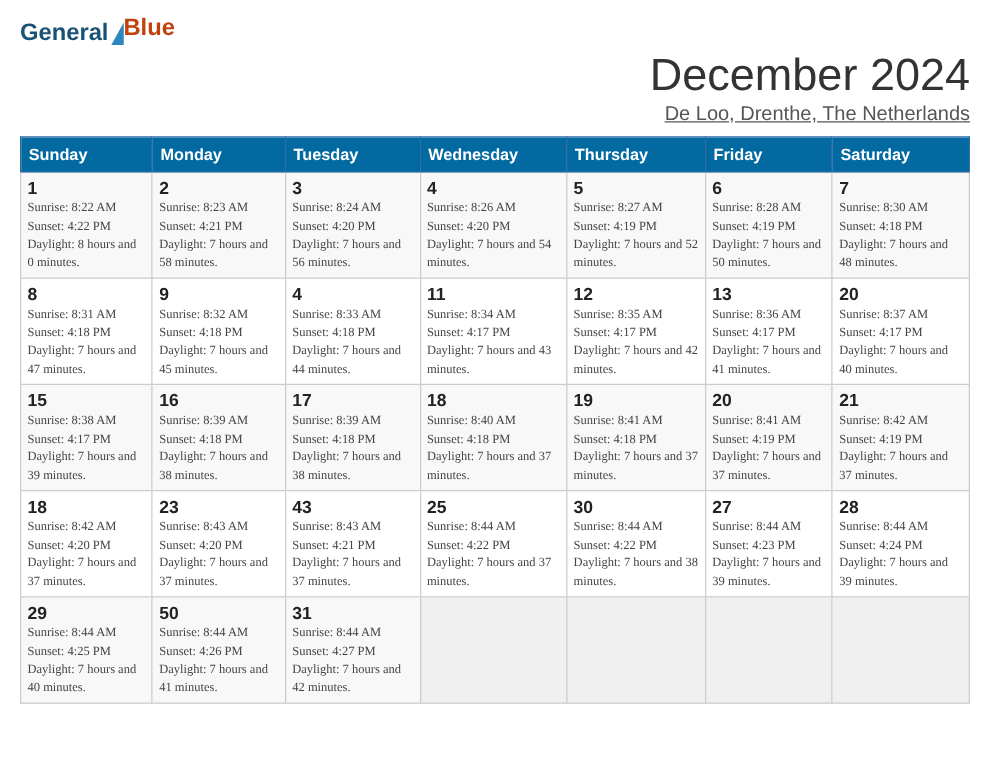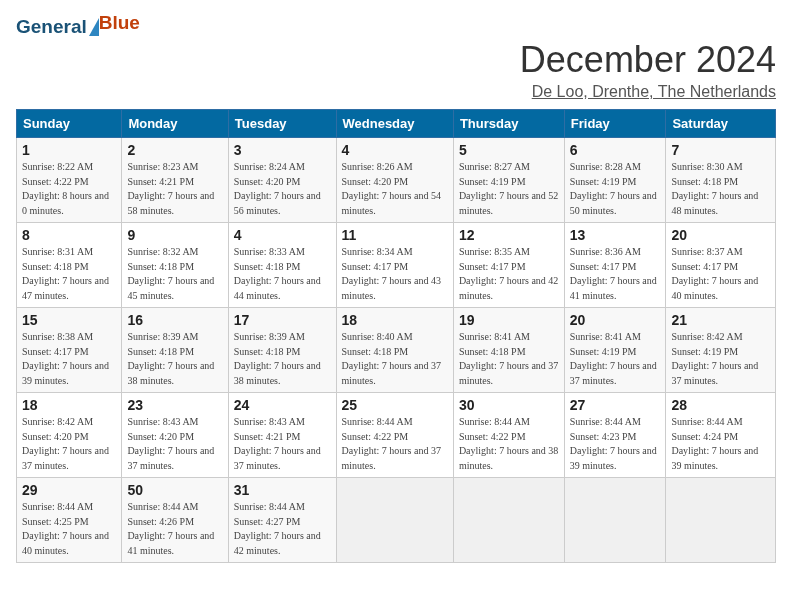--- a/index.html
+++ b/index.html
@@ -195,21 +195,21 @@
       <tr>
         <td>
           <span class="day-num">18</span>
           <div class="day-info">Sunrise: 8:42 AM<br>Sunset: 4:20 PM<br>Daylight: 7 hours and 37 minutes.</div>
         </td>
         <td>
           <span class="day-num">23</span>
           <div class="day-info">Sunrise: 8:43 AM<br>Sunset: 4:20 PM<br>Daylight: 7 hours and 37 minutes.</div>
         </td>
         <td>
-          <span class="day-num">24</span>
+          <span class="day-num">43</span>
           <div class="day-info">Sunrise: 8:43 AM<br>Sunset: 4:21 PM<br>Daylight: 7 hours and 37 minutes.</div>
         </td>
         <td>
           <span class="day-num">25</span>
           <div class="day-info">Sunrise: 8:44 AM<br>Sunset: 4:22 PM<br>Daylight: 7 hours and 37 minutes.</div>
         </td>
         <td>
           <span class="day-num">30</span>
           <div class="day-info">Sunrise: 8:44 AM<br>Sunset: 4:22 PM<br>Daylight: 7 hours and 38 minutes.</div>
         </td>

